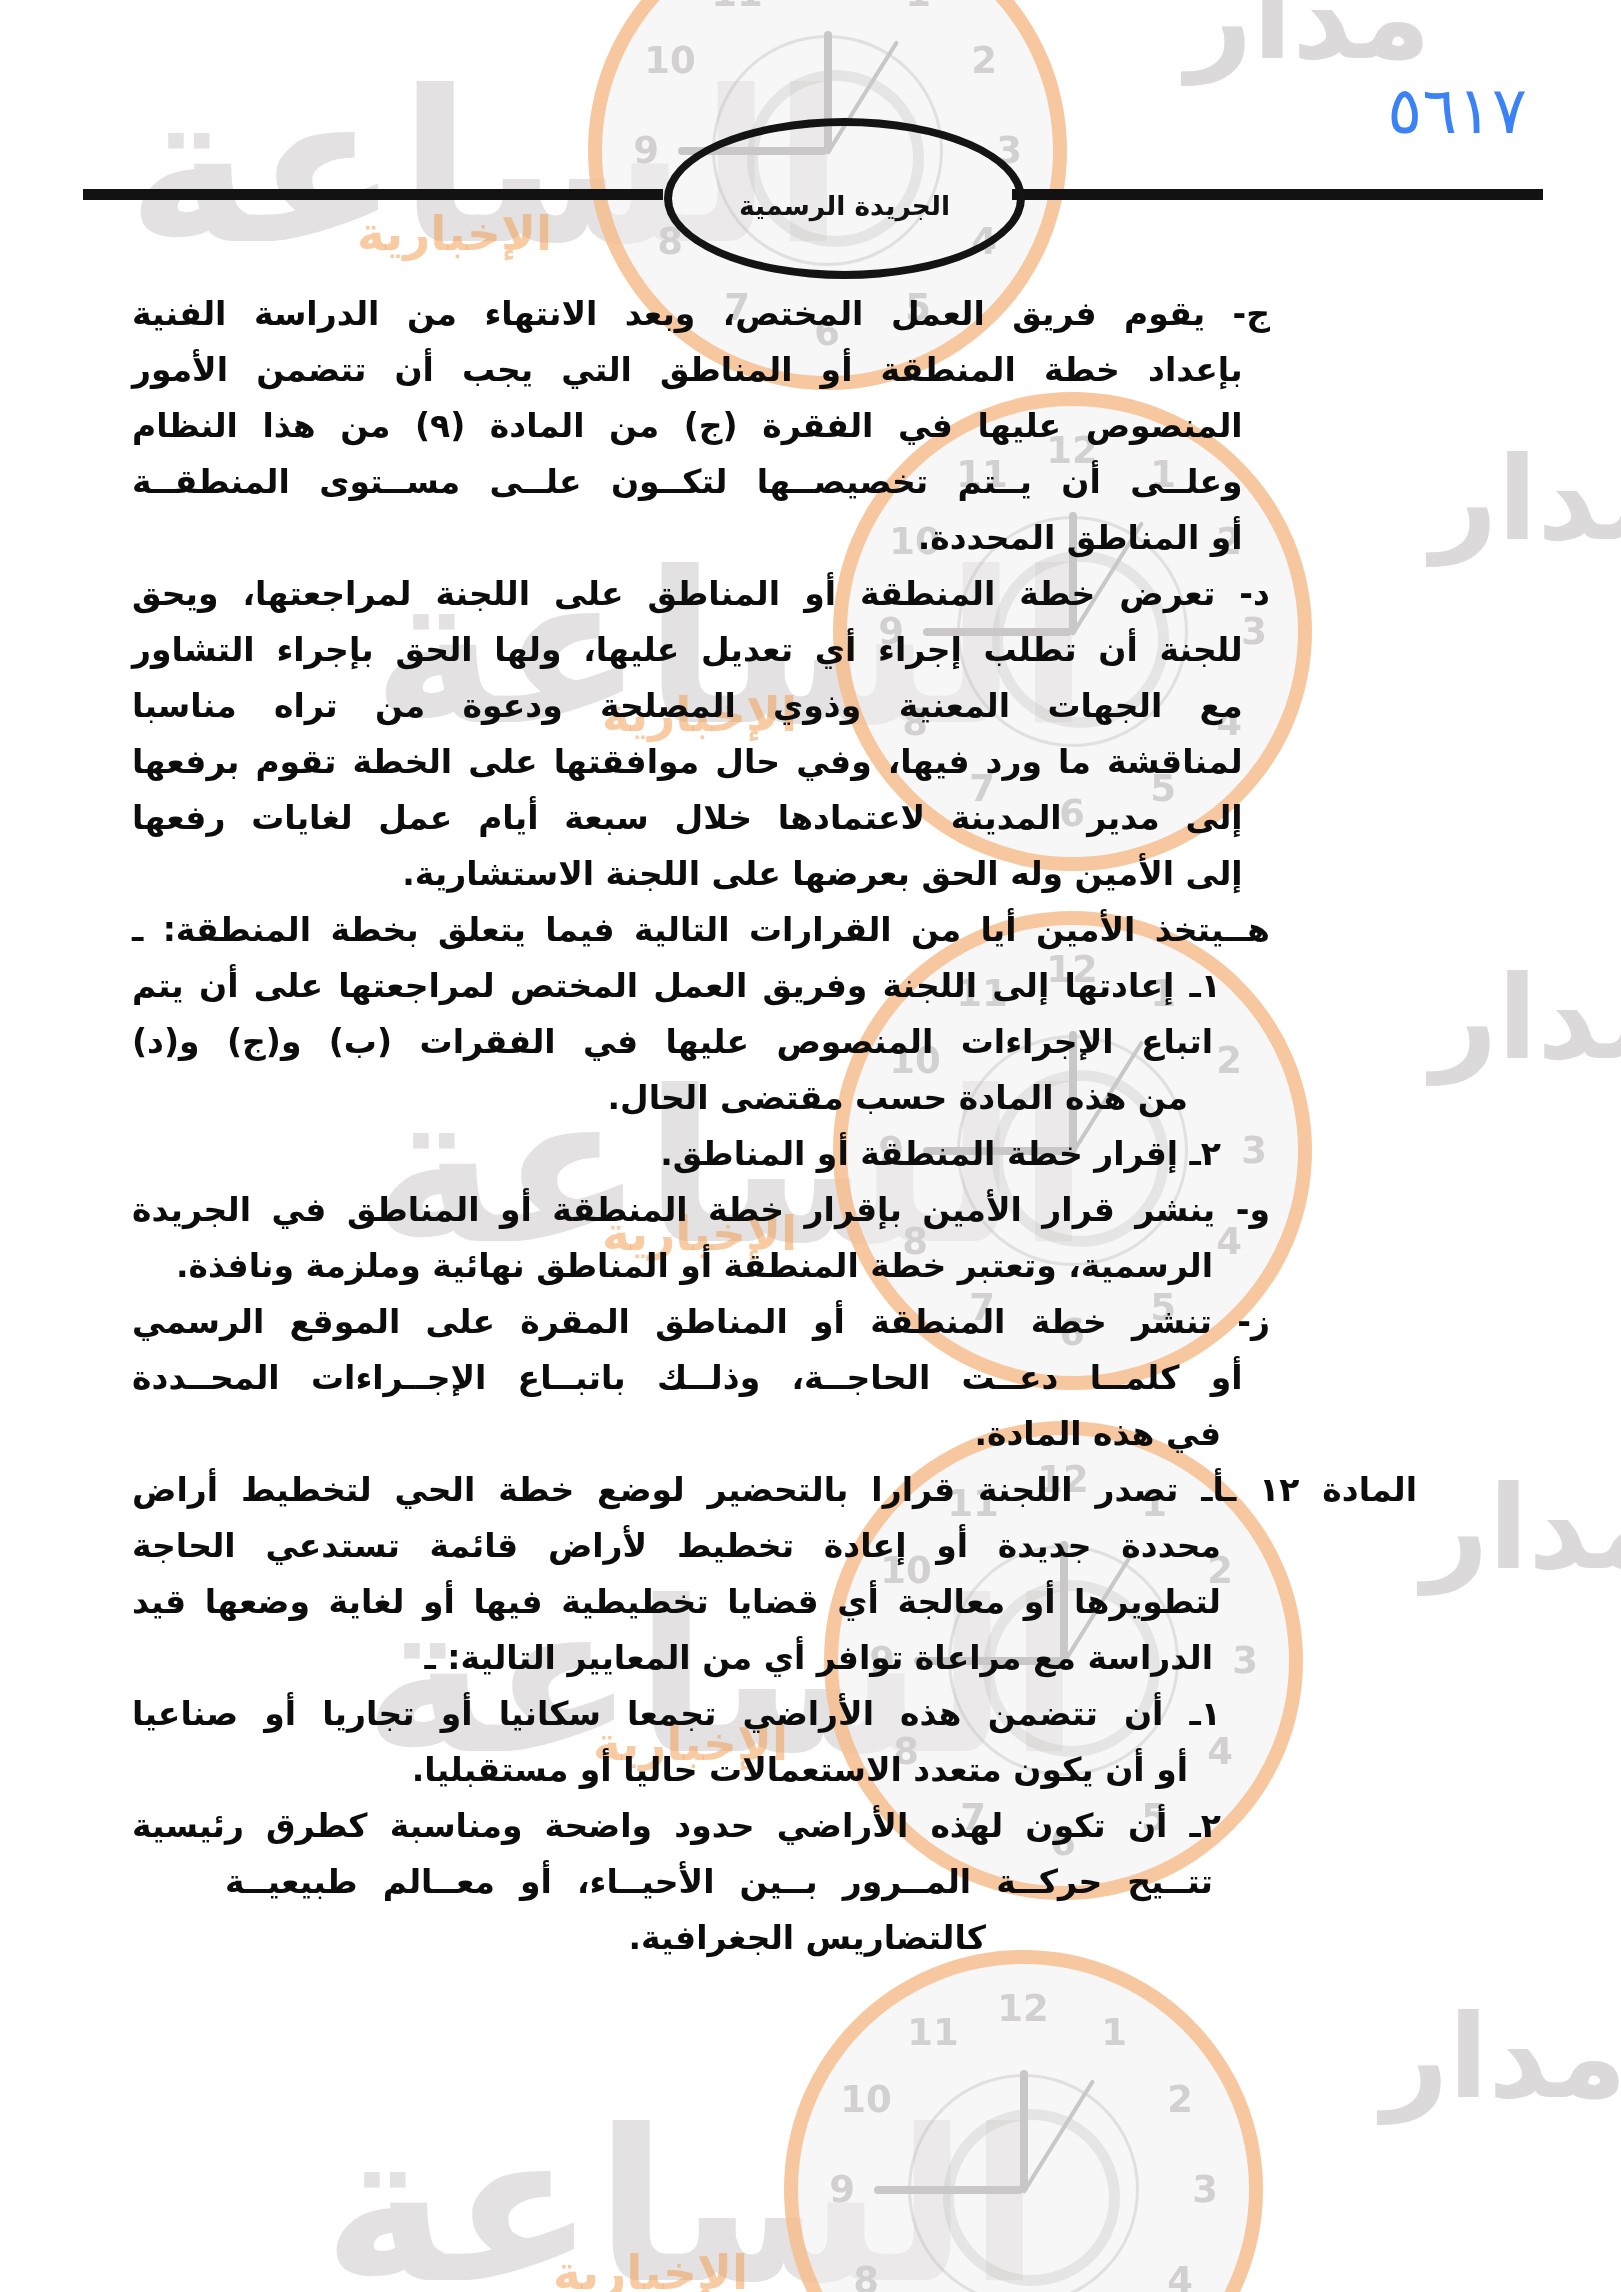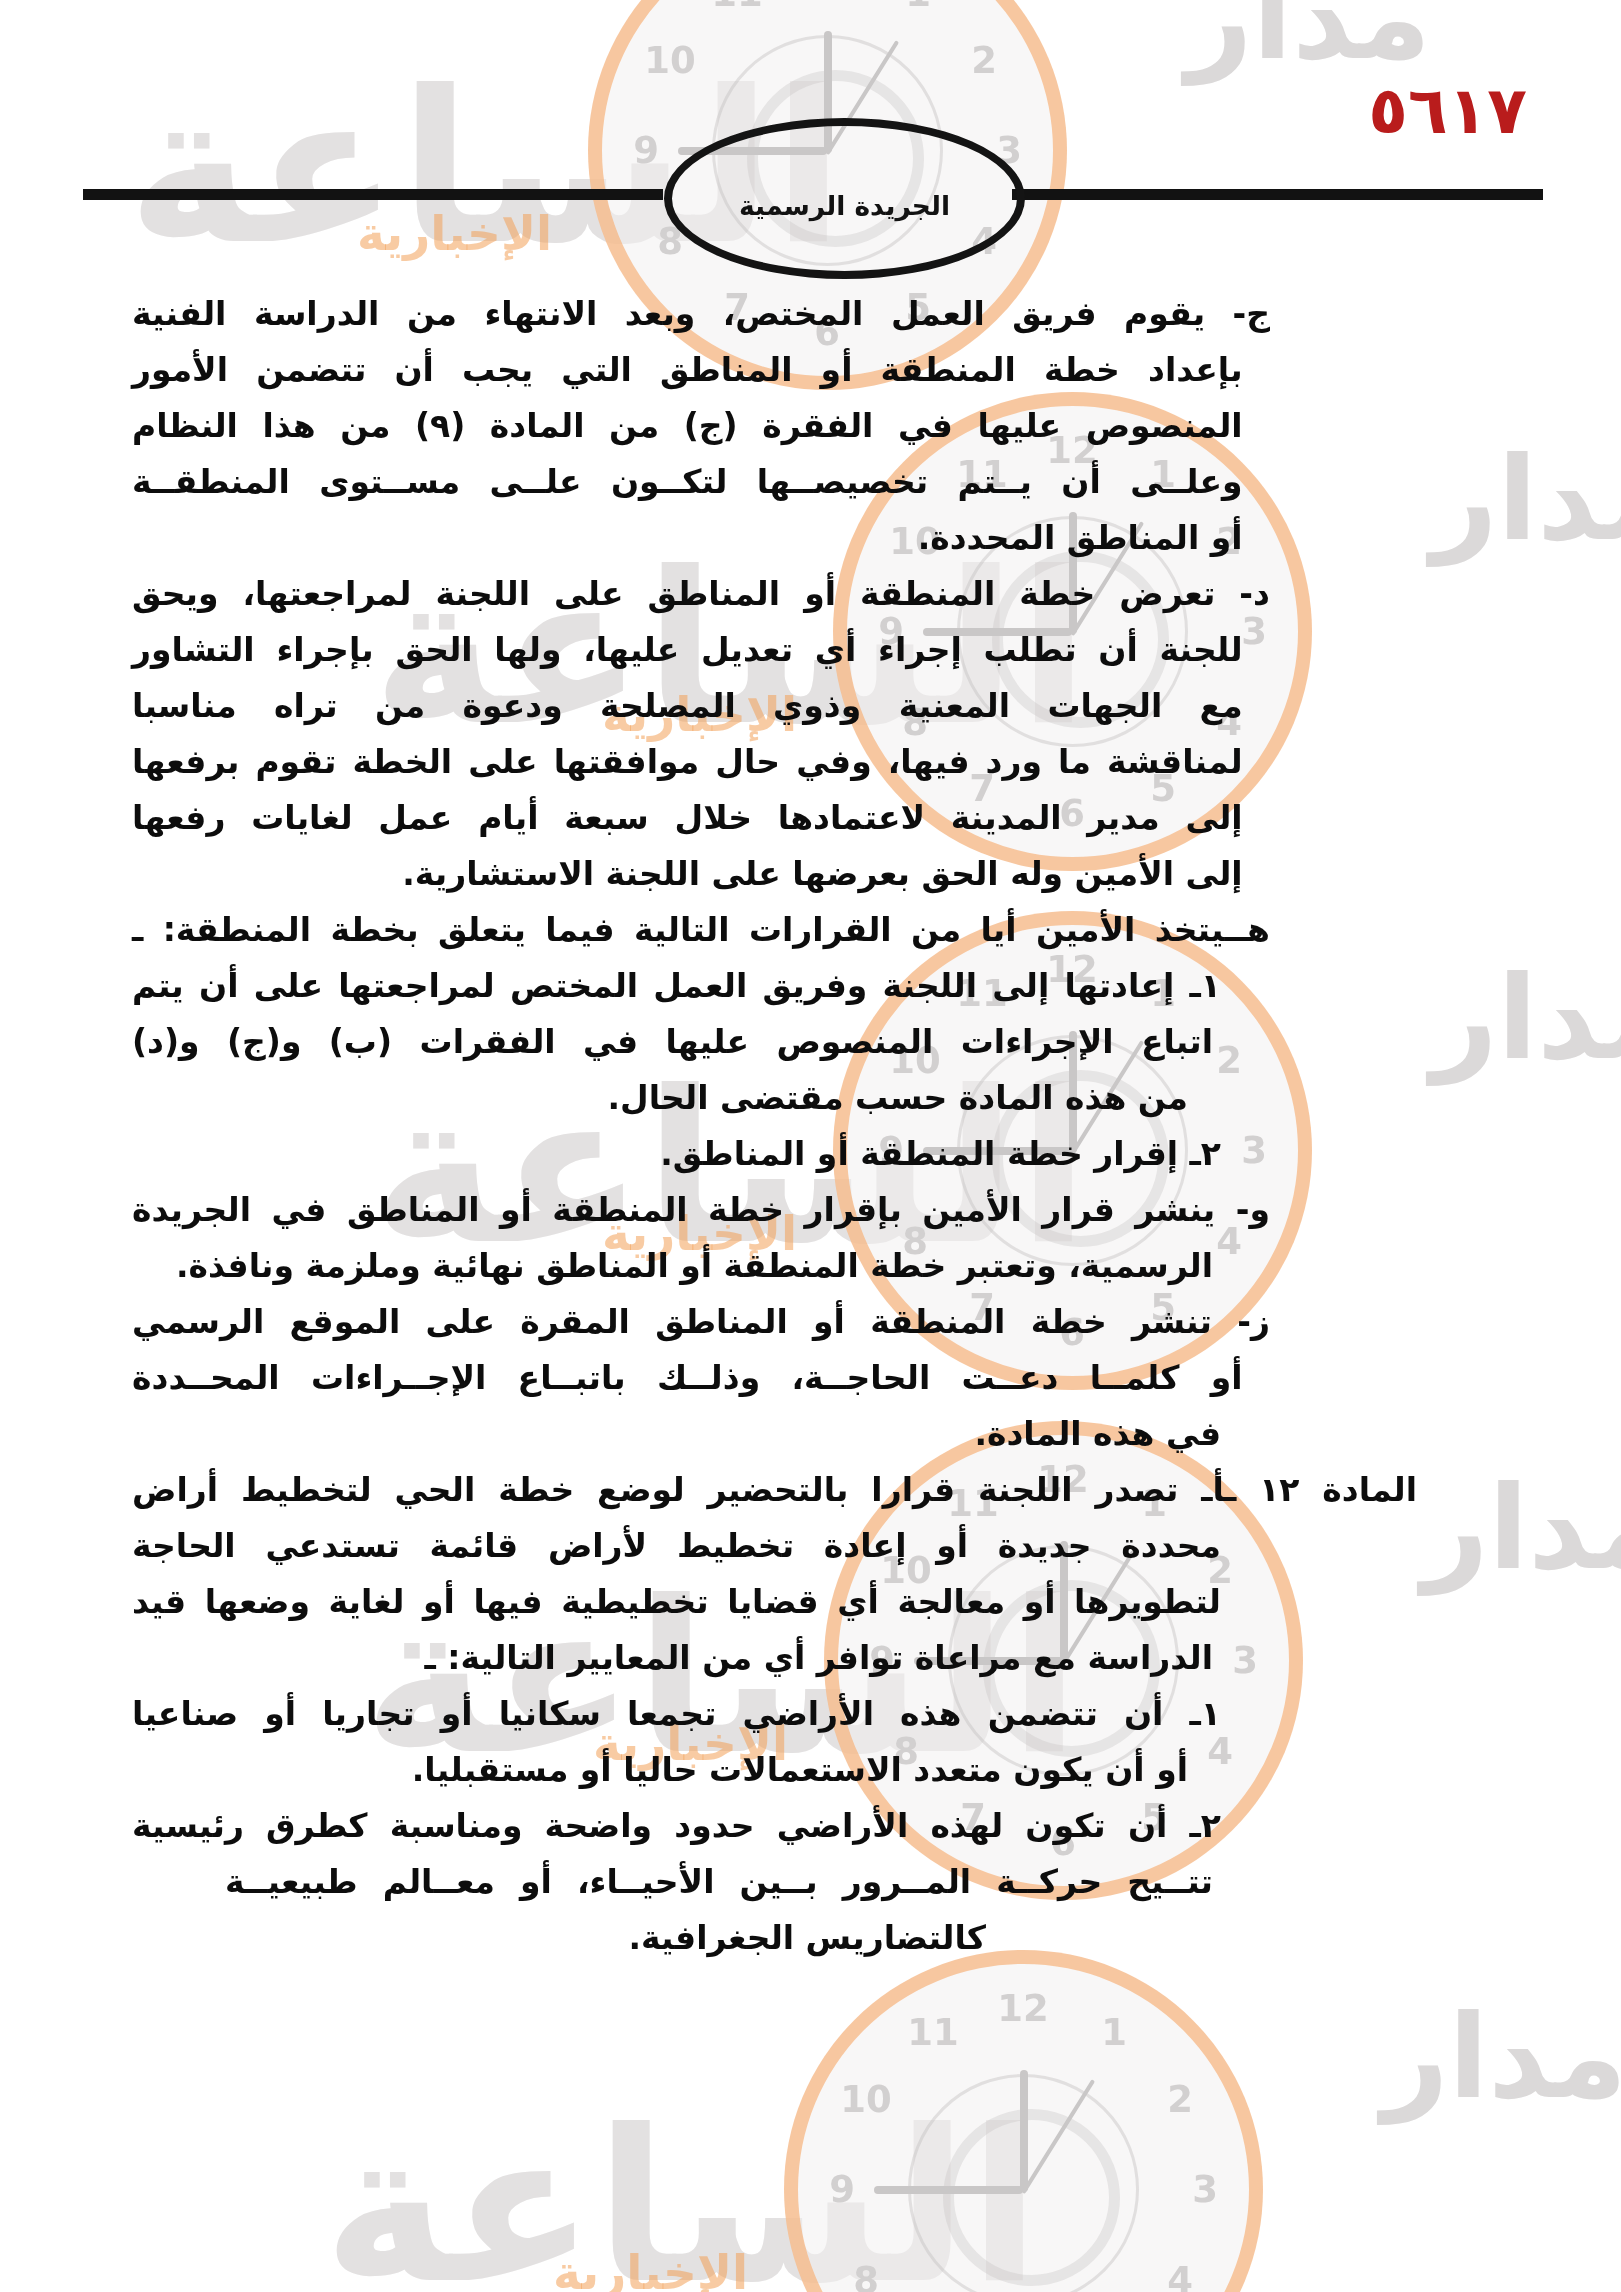--- a/index.html
+++ b/index.html
@@ -43,21 +43,21 @@
     position:absolute;transform:translate(-50%,-50%);
     font-size:37px;font-weight:bold;color:#d2d0d0;
   }
   .wm-hand{position:absolute;background:#c9c7c7;border-radius:3.9px;}
   .wm-hand.m{left:76px;top:222px;width:149px;height:7.8px;}
   .wm-hand.h{left:222px;top:106px;width:7.8px;height:122px;}
   .wm-hand.s{left:223px;top:96px;width:3.9px;height:133px;transform:rotate(32deg);transform-origin:50% 100%;}
   
   .pageno{
     position:absolute;z-index:2;left:1390px;top:73px;width:137px;
-    font-size:65px;font-weight:bold;color:#b91c1c;text-align:left;direction:rtl;
+    font-size:65px;font-weight:normal;color:#3b82f6;text-align:left;direction:rtl;
   }
   .rule{position:absolute;z-index:2;top:189px;height:10.8px;background:#121212;}
   .rule.left{left:83px;width:580px;}
   .rule.right{left:1012px;width:531px;}
   .oval{
     position:absolute;z-index:2;left:664px;top:118px;width:345px;height:145px;
     border:8.8px solid #141414;border-radius:50%;
     display:flex;align-items:center;justify-content:center;
     background:transparent;
   }

